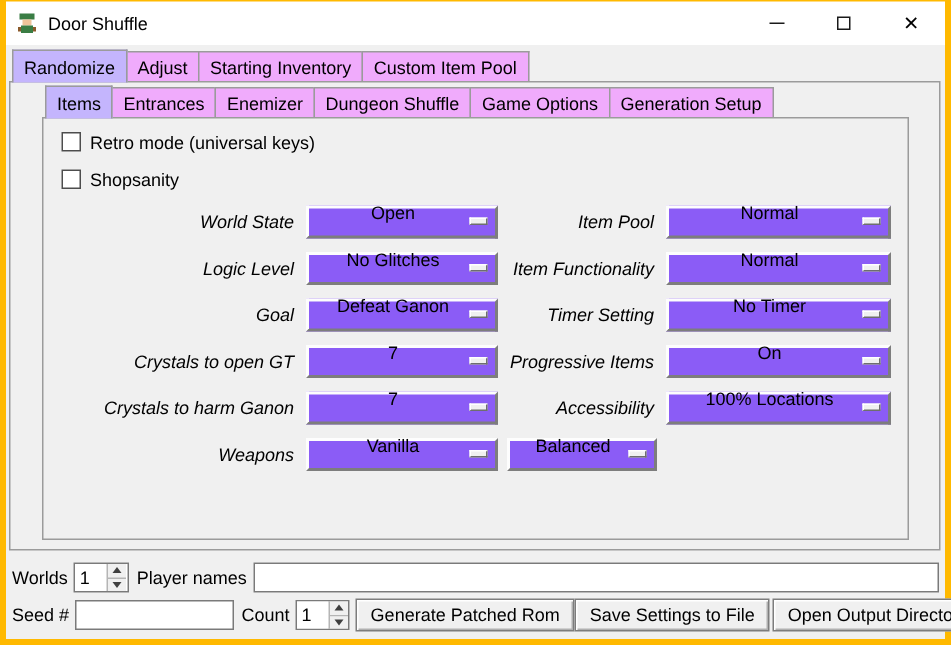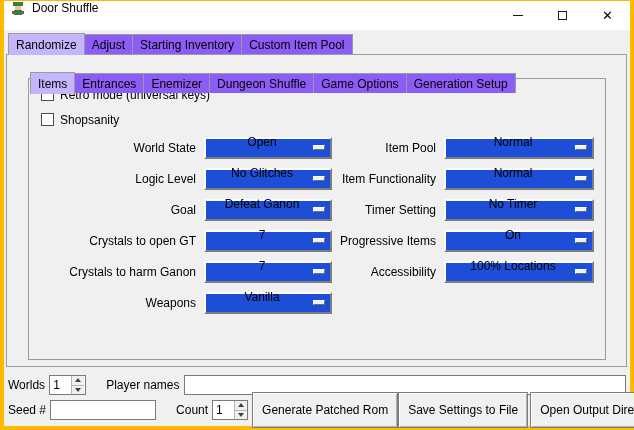--- a/index.html
+++ b/index.html
@@ -3,55 +3,55 @@
 <meta charset="utf-8">
 <style>
   * { margin:0; padding:0; box-sizing:border-box; }
   html,body { background:#ffffff; }
   body { font-family:"Liberation Sans", sans-serif; font-size:12px; color:#000; }
 
   .window { position:relative; width:634px; height:430px; background:#FFB900;
             padding:1px 4px 4px 4px; overflow:hidden; }
 
   
-  .titlebar { height:29px; background:#ffffff; display:flex; align-items:flex-start; }
+  .titlebar { height:29px; background:#ffffff; display:flex; align-items:center; }
   .app-icon { width:16px; height:16px; margin:0 6px 0 6px; flex:0 0 auto; }
   .title-text { white-space:nowrap; font-size:12px; }
   .tb-spacer { flex:1; }
   .tb-btn { width:45px; height:29px; display:flex; align-items:center; justify-content:center; cursor:default; }
   .min-bar { width:10px; height:1px; background:#1a1a1a; }
   .max-box { width:9px; height:9px; border:1px solid #1a1a1a; }
   .close-glyph { font-size:13px; line-height:1; }
 
   
   .client { position:relative; width:626px; height:396px; background:#F0F0F0; }
 
   
   .page { position:absolute; background:#F0F0F0; border:1px solid #9b9b9b; }
   .page-outer { left:2px; top:24px; width:621px; height:313px; z-index:1; }
   .page-inner { left:24px; top:48px; width:578px; height:282px; z-index:2; }
 
   .tabbar { position:absolute; display:flex; align-items:flex-end; height:22px; z-index:3; }
   .tabbar-outer { left:4px; top:3px; }
-  .tabbar-inner { left:26px; top:42px; }
+  .tabbar-inner { left:26px; top:27px; }
   .tab { height:20px; display:flex; align-items:center; padding:0 7px;
-         background:#8b5cf6; border:1px solid #9b9b9b; border-bottom:none; margin-bottom:1px; }
+         background:#f0abfc; border:1px solid #9b9b9b; border-bottom:none; margin-bottom:1px; }
   .tab + .tab { margin-left:-1px; }
   .tab.selected { height:22px; margin-bottom:0; background:#c4b5fd; position:relative; z-index:4; }
 
   
   .page-inner { padding-top:8px; }
   .chk-row { display:flex; align-items:center; gap:6px; margin:0 0 10px 12px; height:15px; }
   .chk-box { width:13px; height:13px; background:#fff; border:1px solid #4d4d4d; flex:0 0 auto; }
 
   .form-grid { display:grid; grid-template-columns:157px 128px 100px 150px;
                column-gap:6px; row-gap:9px; margin:10px 0 0 12px; align-items:center; }
-  .flabel { text-align:right; padding-right:2px; white-space:nowrap; }
-
-  .optionmenu { position:relative; height:22px; background:#1d4ed8;
+  .flabel { text-align:right; padding-right:2px; white-space:nowrap;font-style:italic; }
+
+  .optionmenu { position:relative; height:22px; background:#8b5cf6;
                 border:2px solid; border-color:#fdfdfd #7d7d7d #7d7d7d #fdfdfd;
                 display:flex; align-items:center; justify-content:center;
                 padding:0 16px 12px 4px; cursor:default;text-align:center; }
   .om-text { white-space:nowrap; }
   .om-ind { position:absolute; right:5px; top:50%; margin-top:-3px; width:12px; height:5px;
             background:#f0f0f0; border:1px solid; border-color:#ffffff #6e6e6e #6e6e6e #ffffff; }
 
   
   .bottom-row { position:absolute; left:4px; right:4px; height:22px; display:flex; align-items:center; }
   .row-worlds { top:344px; }
@@ -65,25 +65,25 @@
 
   .spinbox { display:flex; width:37px; height:20px; border:1px solid #7a7a7a; background:#fff; }
   .spin-input { width:21px; border:none; outline:none; padding:0 0 0 3px;
                 font:12px "Liberation Sans", sans-serif; background:#fff; }
   .spin-btns { width:13px; display:flex; flex-direction:column; border-left:1px solid #b5b5b5; }
   .spin-up, .spin-down { flex:1; background:#f0f0f0; display:flex; align-items:center; justify-content:center; cursor:default; }
   .spin-up { border-bottom:1px solid #b5b5b5; }
   .tri-up { width:0; height:0; border-left:3px solid transparent; border-right:3px solid transparent; border-bottom:4px solid #404040; }
   .tri-down { width:0; height:0; border-left:3px solid transparent; border-right:3px solid transparent; border-top:4px solid #404040; }
 
-  .btn { height:36px; padding:0 9px; background:#f0f0f0; border:1px solid #7d7d7d;
+  .btn { height:22px; padding:0 9px; background:#f0f0f0; border:1px solid #7d7d7d;
          box-shadow: inset 1px 1px 0 #ffffff, inset -1px -1px 0 #b0b0b0;
          display:flex; align-items:center; white-space:nowrap; cursor:default;text-align:center; }
   .spacer { flex:1; }
-  .mr4 { margin-right:4px; } .ml8 { margin-left:20px; } .ml4 { margin-left:4px; } .ml2 { margin-left:2px; }
+  .mr4 { margin-right:4px; } .ml8 { margin-left:5px; } .ml4 { margin-left:4px; } .ml2 { margin-left:2px; }
 </style>
 </head>
 <body>
 
 <div class="window">
 
   <div class="titlebar">
     <svg class="app-icon" width="16" height="16" viewBox="0 0 16 16">
       <rect x="3" y="1" width="10" height="4" fill="#3a7d44"></rect>
       <rect x="5" y="5" width="6" height="4" fill="#eec39a"></rect>
@@ -210,20 +210,24 @@
         <div class="optionmenu">
           <span class="om-text">100% Locations</span>
           <span class="om-ind"></span>
         </div>
 
         <div class="flabel">Weapons</div>
         <div class="optionmenu">
           <span class="om-text">Vanilla</span>
           <span class="om-ind"></span>
         </div>
+        <div class="optionmenu">
+          <span class="om-text">Balanced</span>
+          <span class="om-ind"></span>
+        </div>
 
       </div>
     </div>
 
     <div class="bottom-row row-worlds">
       <span class="lbl mr4">Worlds</span>
       <div class="spinbox">
         <input class="spin-input" value="1" style="">
         <div class="spin-btns">
           <div class="spin-up">

